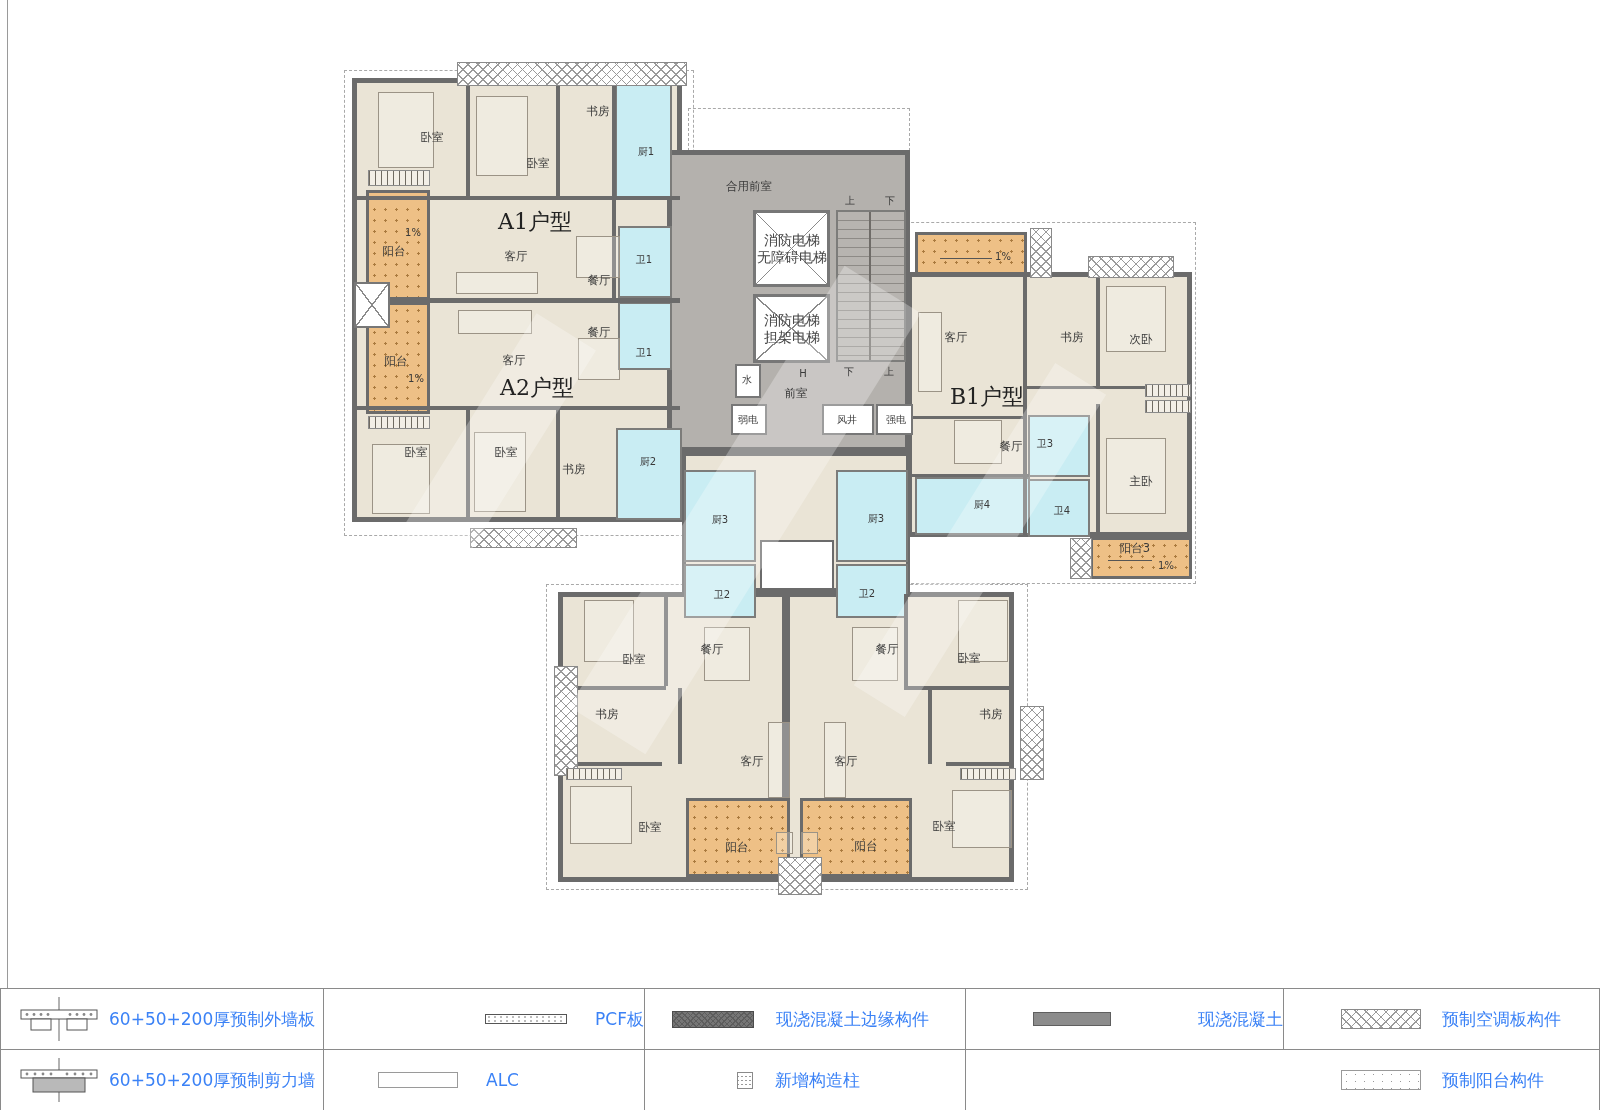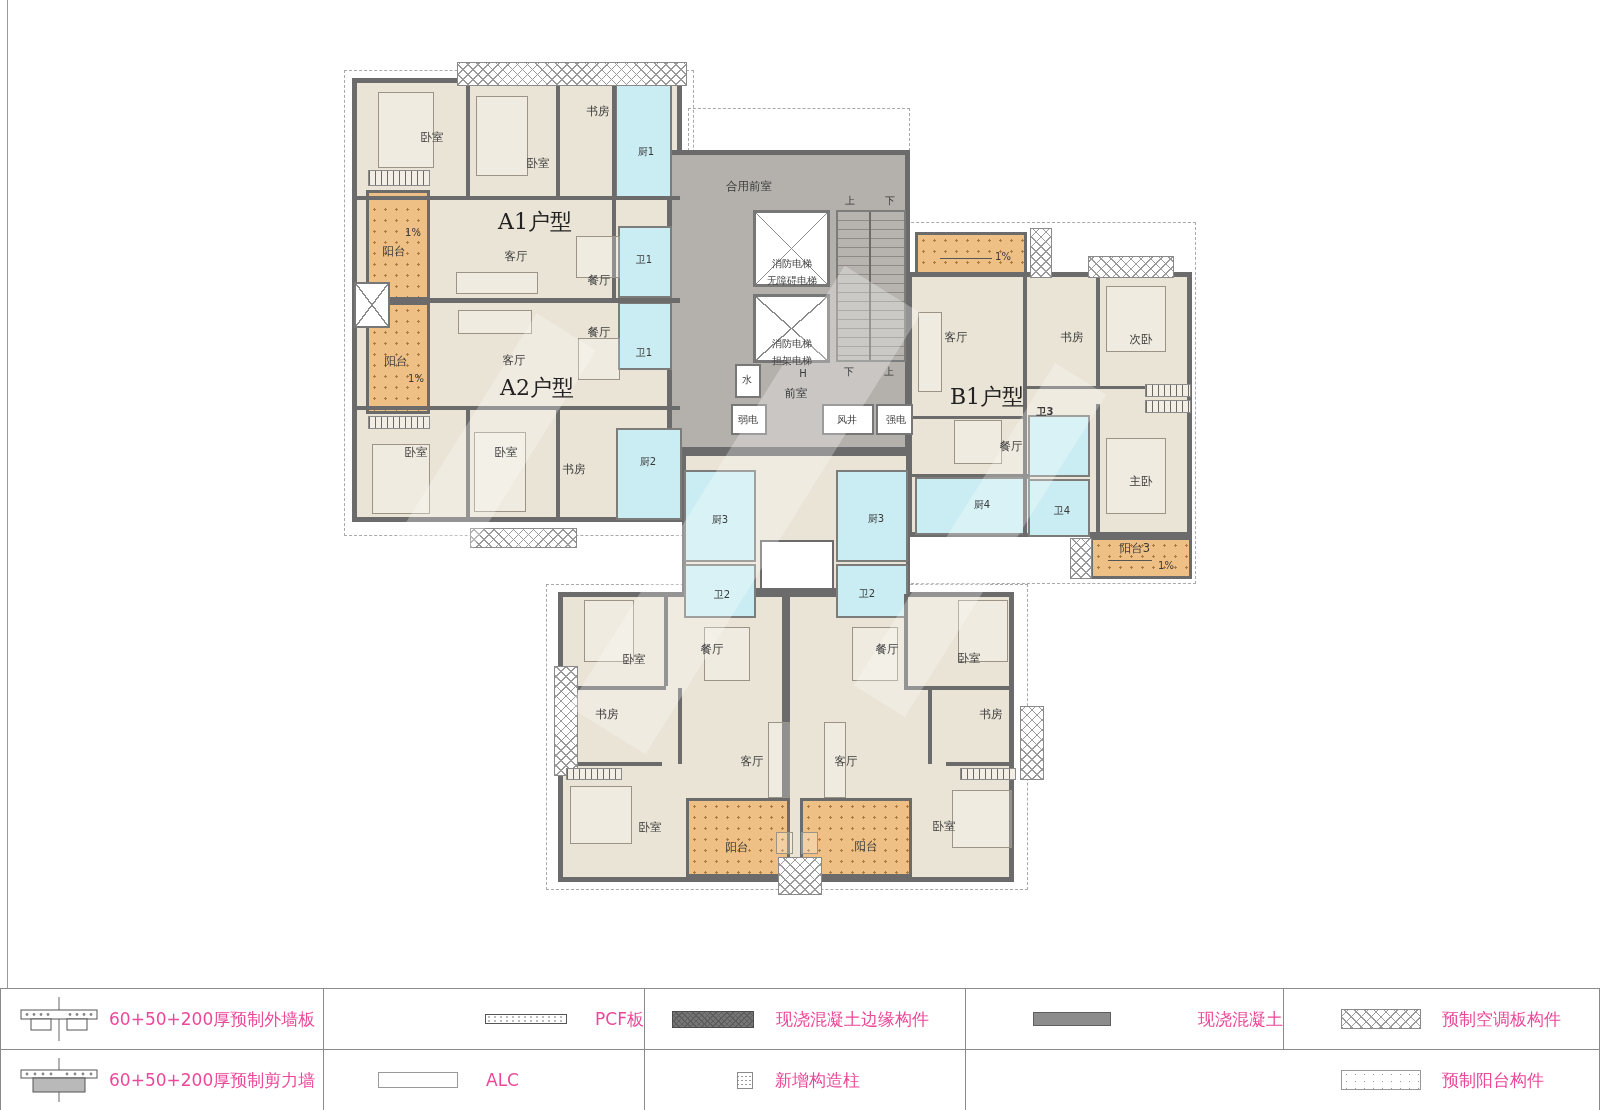--- a/index.html
+++ b/index.html
@@ -24,27 +24,27 @@
   .shaftx{background-image:
       linear-gradient(to top right,transparent calc(50% - 0.7px),#8a8a8a calc(50% - 0.7px) calc(50% + 0.7px),transparent calc(50% + 0.7px)),
       linear-gradient(to bottom right,transparent calc(50% - 0.7px),#8a8a8a calc(50% - 0.7px) calc(50% + 0.7px),transparent calc(50% + 0.7px));}
   .stair{background:#b7b4b0;border:2px solid #7c7c7a;
          background-image:repeating-linear-gradient(180deg,transparent 0 8px,#8d8a86 8px 9px);}
   .furn{border:1px solid #9b9386;background:rgba(255,255,255,0.25);}
   .lbl{position:absolute;transform:translate(-50%,-50%);white-space:nowrap;
        font-size:11.5px;color:#3a3a3a;line-height:1;}
   .sm{font-size:10px;}
   .title{font-family:"DejaVu Serif",serif;font-size:22px;color:#222;}
-  .lift{font-size:10px;color:#444;margin-top:24px;}
+  .lift{font-size:14px;color:#444;}
   .wm{background:#fff;opacity:.28;pointer-events:none;}
   .legend{position:absolute;left:0;top:988px;width:1600px;height:122px;
           border-top:1px solid #8a8a8a;border-left:1px solid #8a8a8a;border-right:1px solid #8a8a8a;}
   .lcell{position:absolute;box-sizing:border-box;height:61px;display:flex;align-items:center;
          border-right:1px solid #8a8a8a;border-bottom:1px solid #8a8a8a;}
-  .llabel{font-size:17px;color:#ec4899;}
+  .llabel{font-size:17px;color:#3b82f6;}
   .bar{box-sizing:border-box;flex:none;}
   .frameline{background:#9a9a9a;}
 </style>
 </head>
 <body>
 
 <div class="sheet">
 
   <div class="abs frameline" style="left:7px;top:0;width:1px;height:988px;"></div>
 
@@ -196,21 +196,21 @@
   <span class="lbl" style="left:796px;top:394px;">前室</span>
   <span class="lbl sm" style="left:748px;top:420px;">弱电</span>
   <span class="lbl sm" style="left:847px;top:420px;">风井</span>
   <span class="lbl sm" style="left:896px;top:420px;text-align:right;">强电</span>
 
   <span class="lbl sm" style="left:1003px;top:257px;">1%</span>
   <span class="lbl" style="left:956px;top:338px;">客厅</span>
   <span class="lbl" style="left:1072px;top:338px;">书房</span>
   <span class="lbl" style="left:1141px;top:340px;">次卧</span>
   <span class="lbl" style="left:1011px;top:447px;">餐厅</span>
-  <span class="lbl sm" style="left:1045px;top:412px;font-weight:bold;">卫3</span>
+  <span class="lbl sm" style="left:1045px;top:444px;">卫3</span>
   <span class="lbl" style="left:1141px;top:482px;">主卧</span>
   <span class="lbl sm" style="left:982px;top:505px;">厨4</span>
   <span class="lbl sm" style="left:1062px;top:511px;">卫4</span>
   <span class="lbl" style="left:1135px;top:549px;">阳台3</span>
   <span class="lbl sm" style="left:1166px;top:566px;">1%</span>
 
   <span class="lbl sm" style="left:720px;top:520px;">厨3</span>
   <span class="lbl sm" style="left:876px;top:519px;">厨3</span>
   <span class="lbl sm" style="left:722px;top:595px;">卫2</span>
   <span class="lbl sm" style="left:867px;top:594px;">卫2</span>

